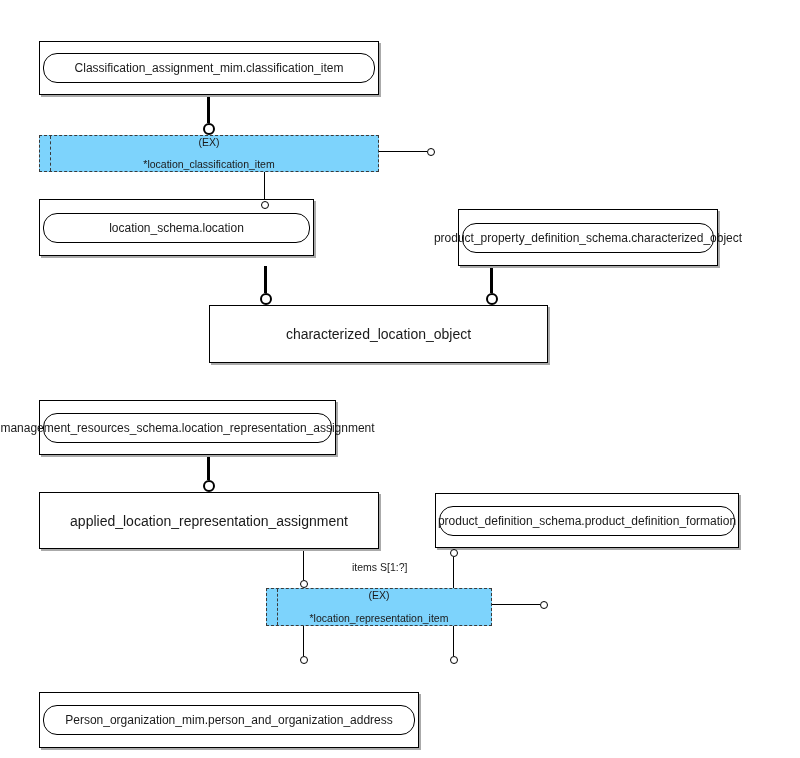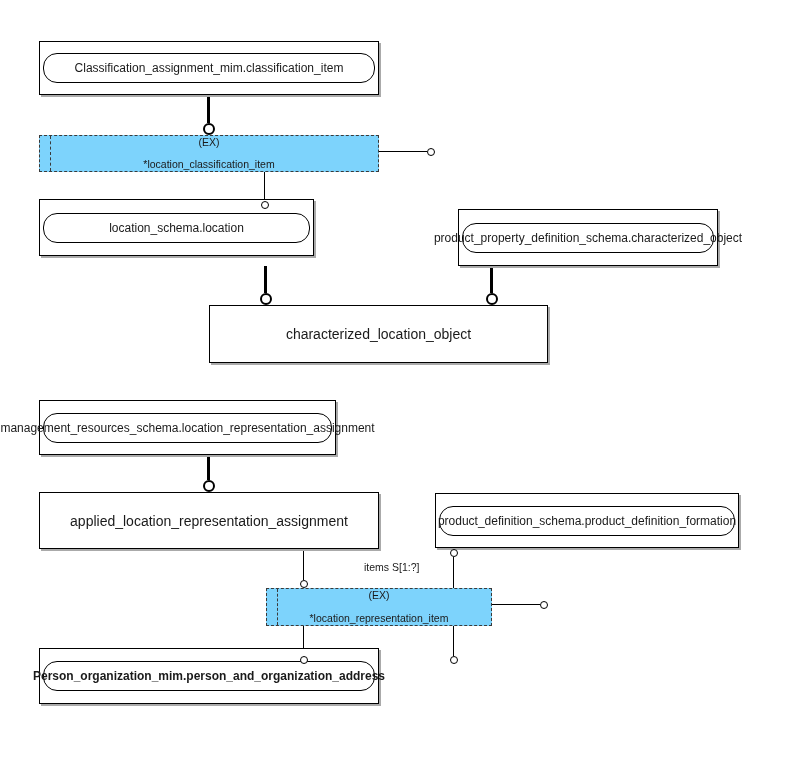--- a/index.html
+++ b/index.html
@@ -111,34 +111,34 @@
     </div>
   </div>
 
   <div class="dbox" style="left:266px; top:588px; width:226px; height:38px;">
     <div class="dbl"></div>
     <span>(EX)</span>
     <span>*location_representation_item</span>
   </div>
 
 
-  <div class="ebox" style="left:39px; top:648px; width:340px; height:56px;font-weight:bold;">
+  <div class="ebox" style="left:39px; top:692px; width:380px; height:56px;">
     <div class="stadium">
       <span>Person_organization_mim.person_and_organization_address</span>
     </div>
   </div>
 
 
   <div class="dot bold" style="left:203px; top:123px;"></div>
   <div class="dot bold" style="left:260px; top:293px;"></div>
   <div class="dot bold" style="left:486px; top:293px;"></div>
   <div class="dot bold" style="left:203px; top:480px;"></div>
   <div class="dot" style="left:261px; top:201px;"></div>
   <div class="dot" style="left:427px; top:148px;"></div>
   <div class="dot" style="left:300px; top:580px;"></div>
   <div class="dot" style="left:450px; top:549px;"></div>
   <div class="dot" style="left:540px; top:601px;"></div>
   <div class="dot" style="left:300px; top:656px;"></div>
   <div class="dot" style="left:450px; top:656px;"></div>
 
-  <div class="edge-label" style="left:324px; top:561px;padding-left:40px;">items S[1:?]</div>
+  <div class="edge-label" style="left:312px; top:561px;padding-left:40px;">items S[1:?]</div>
 
 </div>
 
 </body></html>

